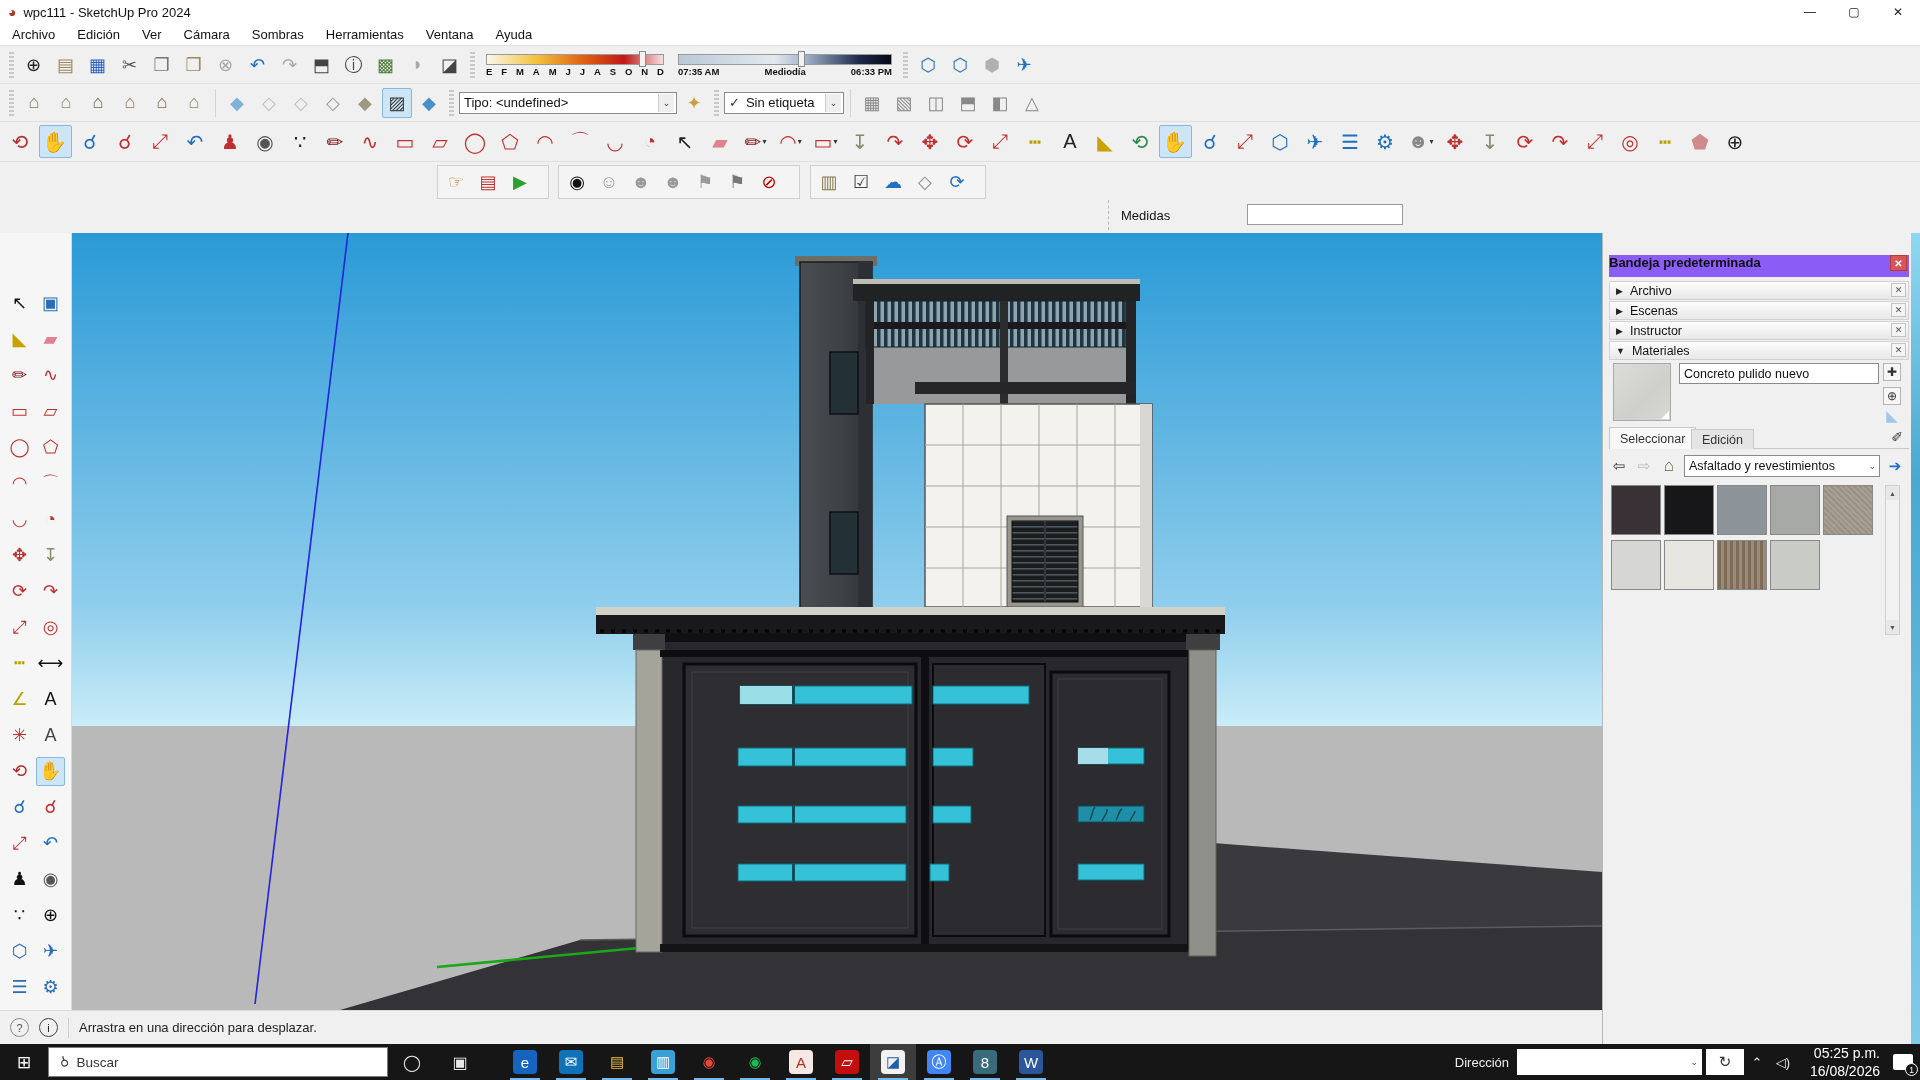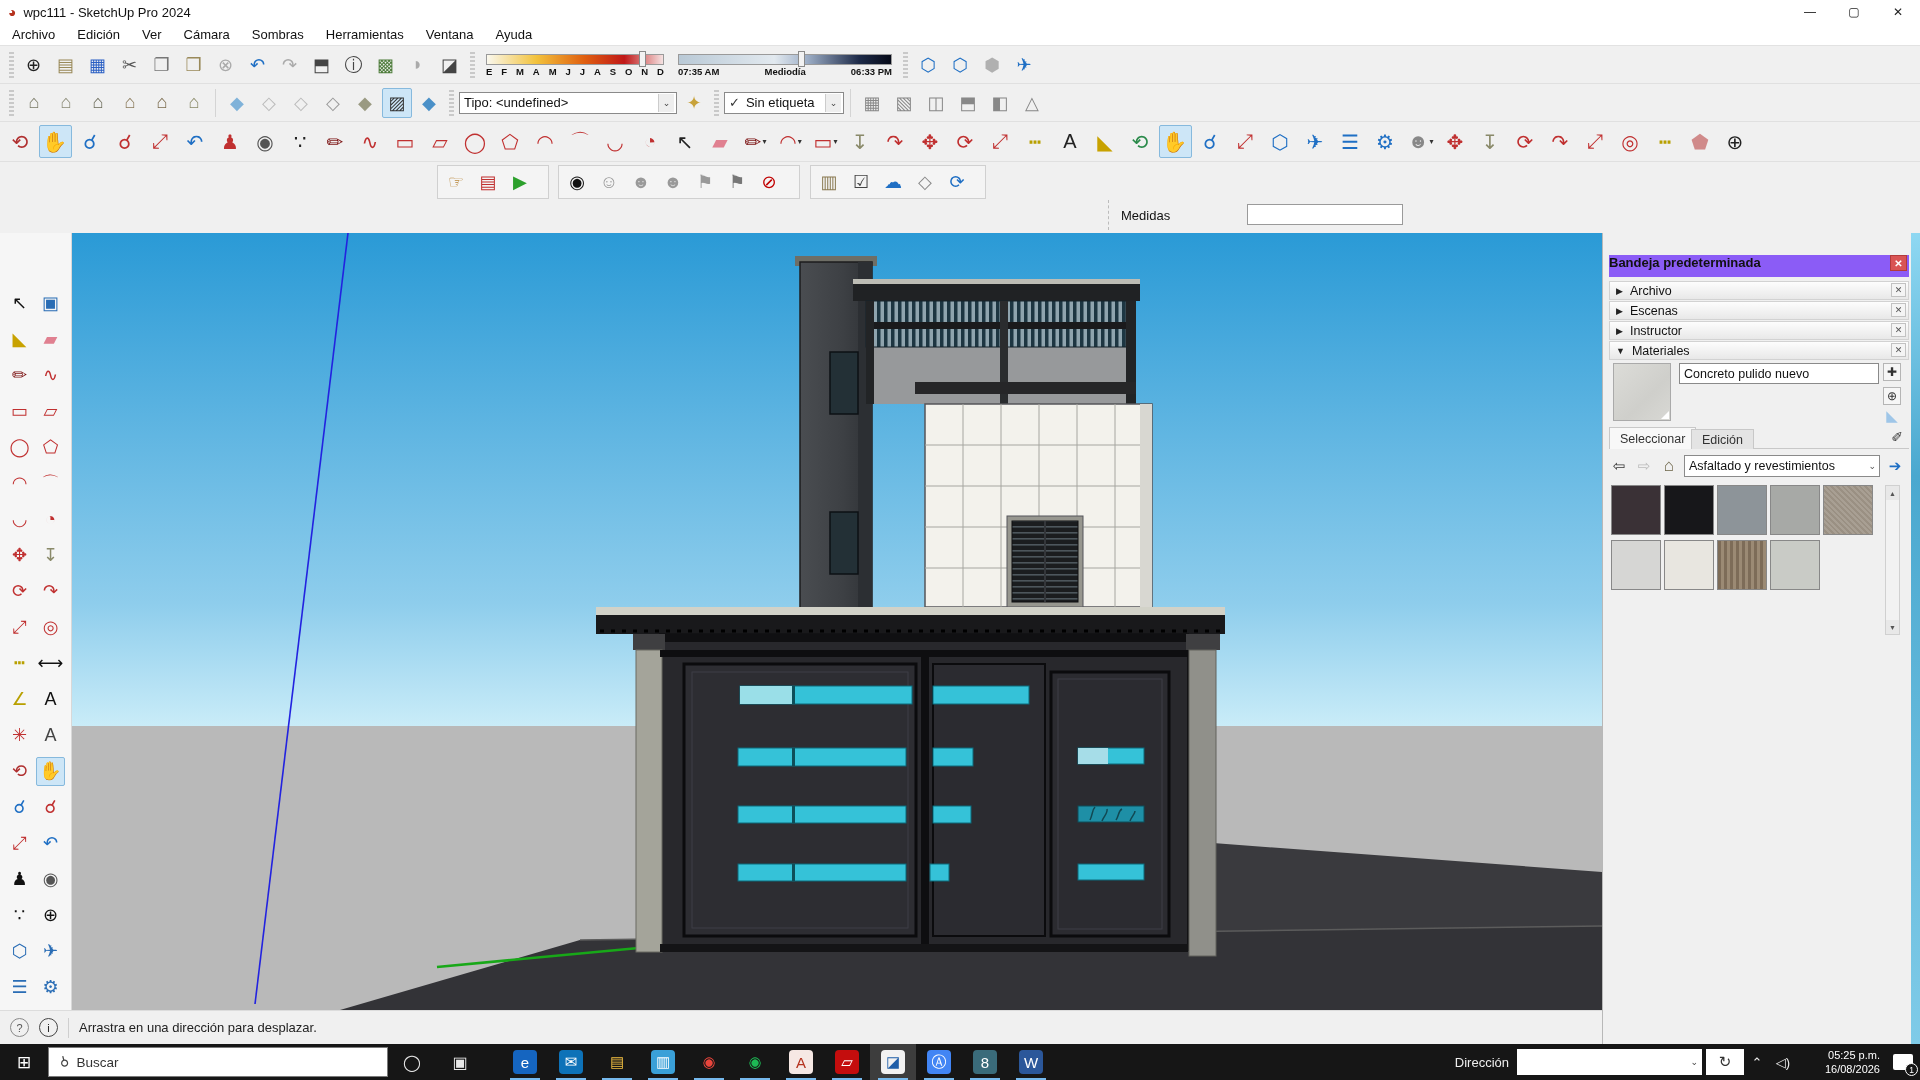--- a/index.html
+++ b/index.html
@@ -103,21 +103,21 @@
   .tkapp { width:46px; height:36px; display:flex; align-items:center; justify-content:center; position:relative; font-size:17px; }
   .tkapp .g { width:24px; height:24px; display:flex; align-items:center; justify-content:center; border-radius:4px; font-size:15px; }
   .tkapp.running::after { content:""; position:absolute; left:8px; bottom:0; width:30px; height:2.5px; background:#76b9ed; }
   .tkapp.active { background:#3d3d3d; }
   .tk-right { position:absolute; right:0; top:0; height:36px; display:flex; align-items:center; }
   .tk-dir-label { font-size:13px; color:#eee; margin-right:8px; }
   .tk-dir-input { width:185px; height:26px; background:#fff; border:none; position:relative; }
   .tk-dir-input .dcaret { position:absolute; right:4px; top:8px; font-size:9px; color:#444; }
   .tk-refresh { width:38px; height:26px; background:#fff; color:#333; display:flex; align-items:center; justify-content:center; font-size:15px; margin-left:4px; }
   .tk-ic { width:26px; height:36px; display:flex; align-items:center; justify-content:center; font-size:13px; color:#eee; }
-  .tk-clock { width:78px; text-align:right; font-size:11px; line-height:1.3; color:#fff; margin:0 6px; }
+  .tk-clock { width:78px; text-align:right; font-size:14px; line-height:1.3; color:#fff; margin:0 6px; }
   .tk-notif { width:34px; height:36px; position:relative; display:flex; align-items:center; justify-content:center; }
   .tk-notif .bubble { width:20px; height:16px; background:#fff; border-radius:2px; position:relative; }
   .tk-notif .badge { position:absolute; right:2px; bottom:4px; width:13px; height:13px; border:1px solid #fff; border-radius:50%; background:#161616; color:#fff; font-size:8.5px; display:flex; align-items:center; justify-content:center; }
 </style>
 </head>
 <body>
 
 <div class="app">
 
   <div class="titlebar">

